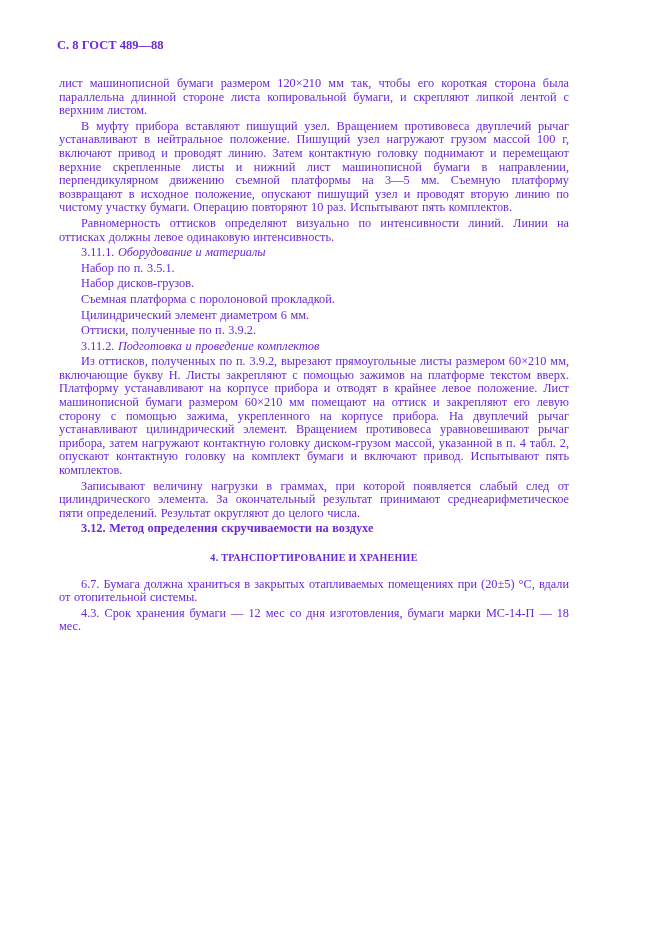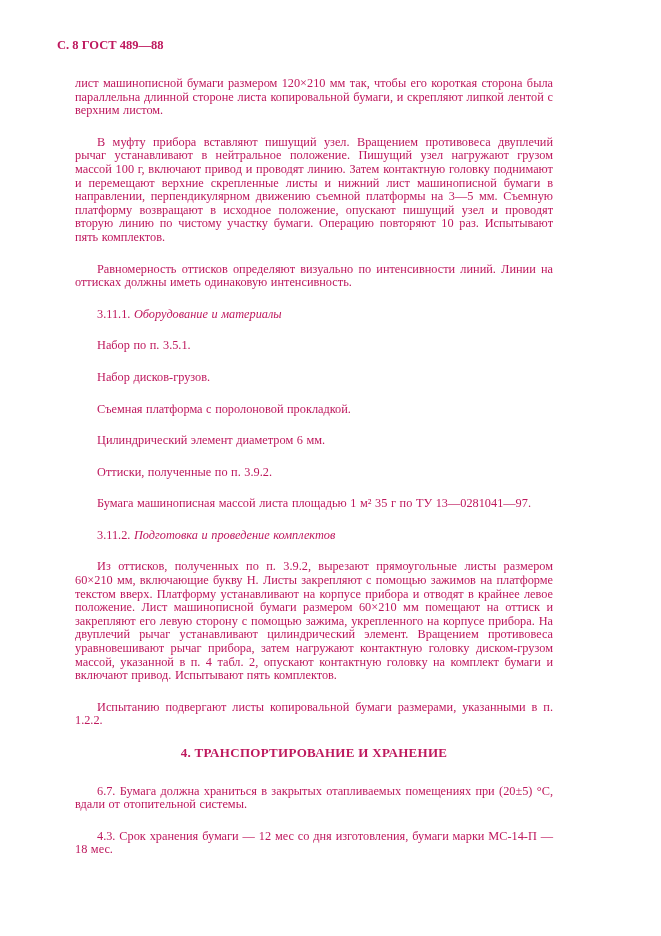--- a/index.html
+++ b/index.html
@@ -8,74 +8,74 @@
     background: #ffffff;
   }
   .page {
     position: relative;
     width: 628px;
     height: 936px;
     background: #ffffff;
     box-sizing: border-box;
     padding: 38px 57px 0 57px;
     font-family: "Liberation Serif", "DejaVu Serif", serif;
-    color: #be185d;
+    color: #6d28d9;
     -webkit-font-smoothing: antialiased;
   }
   .page-header {
     font-size: 12.5px;
     font-weight: bold;
     margin-bottom: 24px;
   }
   .doc-body {
     font-size: 12.3px;
     line-height: 13.6px;
   }
   .para {
-    margin: 18px;
+    margin: 2px;
     text-align: justify;
     word-spacing: 0.5px;
   }
   .indent { text-indent: 22px; }
   .bold { font-weight: bold; }
   .para em { }
   .section-heading {
-    margin: 15px 0 25px 0;
+    margin: 15px 0 13px 0;
     text-align: center;
-    font-size: 13px;
+    font-size: 10px;
     font-weight: bold;
     letter-spacing: 0.3px;
   }
 </style>
 </head>
 <body>
 
 <div class="page">
 
   <div class="page-header">С. 8 ГОСТ 489—88</div>
 
   <div class="doc-body">
 
     <p class="para">лист машинописной бумаги размером 120×210 мм так, чтобы его короткая сторона была параллельна длинной стороне листа копировальной бумаги, и скрепляют липкой лентой с верхним листом.</p>
     <p class="para indent">В муфту прибора вставляют пишущий узел. Вращением противовеса двуплечий рычаг устанавливают в нейтральное положение. Пишущий узел нагружают грузом массой 100 г, включают привод и проводят линию. Затем контактную головку поднимают и перемещают верхние скрепленные листы и нижний лист машинописной бумаги в направлении, перпендикулярном движению съемной платформы на 3—5 мм. Съемную платформу возвращают в исходное положение, опускают пишущий узел и проводят вторую линию по чистому участку бумаги. Операцию повторяют 10 раз. Испытывают пять комплектов.</p>
-    <p class="para indent">Равномерность оттисков определяют визуально по интенсивности линий. Линии на оттисках должны иметь одинаковую интенсивность.</p>
+    <p class="para indent">Равномерность оттисков определяют визуально по интенсивности линий. Линии на оттисках должны левое одинаковую интенсивность.</p>
 
     <p class="para indent"><span>3.11.1. </span><em>Оборудование и материалы</em></p>
 
     <p class="para indent">Набор по п. 3.5.1.</p>
     <p class="para indent">Набор дисков-грузов.</p>
     <p class="para indent">Съемная платформа с поролоновой прокладкой.</p>
     <p class="para indent">Цилиндрический элемент диаметром 6 мм.</p>
     <p class="para indent">Оттиски, полученные по п. 3.9.2.</p>
-    <p class="para indent">Бумага машинописная массой листа площадью 1 м² 35 г по ТУ 13—0281041—97.</p>
 
     <p class="para indent"><span>3.11.2. </span><em>Подготовка и проведение комплектов</em></p>
 
     <p class="para indent">Из оттисков, полученных по п. 3.9.2, вырезают прямоугольные листы размером 60×210 мм, включающие букву Н. Листы закрепляют с помощью зажимов на платформе текстом вверх. Платформу устанавливают на корпусе прибора и отводят в крайнее левое положение. Лист машинописной бумаги размером 60×210 мм помещают на оттиск и закрепляют его левую сторону с помощью зажима, укрепленного на корпусе прибора. На двуплечий рычаг устанавливают цилиндрический элемент. Вращением противовеса уравновешивают рычаг прибора, затем нагружают контактную головку диском-грузом массой, указанной в п. 4 табл. 2, опускают контактную головку на комплект бумаги и включают привод. Испытывают пять комплектов.</p>
-    <p class="para indent">Испытанию подвергают листы копировальной бумаги размерами, указанными в п. 1.2.2.</p>
+    <p class="para indent">Записывают величину нагрузки в граммах, при которой появляется слабый след от цилиндрического элемента. За окончательный результат принимают среднеарифметическое пяти определений. Результат округляют до целого числа.</p>
+    <p class="para indent bold">3.12. Метод определения скручиваемости на воздухе</p>
 
     <h2 class="section-heading">4. ТРАНСПОРТИРОВАНИЕ И ХРАНЕНИЕ</h2>
 
     <p class="para indent">6.7. Бумага должна храниться в закрытых отапливаемых помещениях при (20±5) °С, вдали от отопительной системы.</p>
     <p class="para indent">4.3. Срок хранения бумаги — 12 мес со дня изготовления, бумаги марки МС-14-П — 18 мес.</p>
 
   </div>
 
 </div>
 

